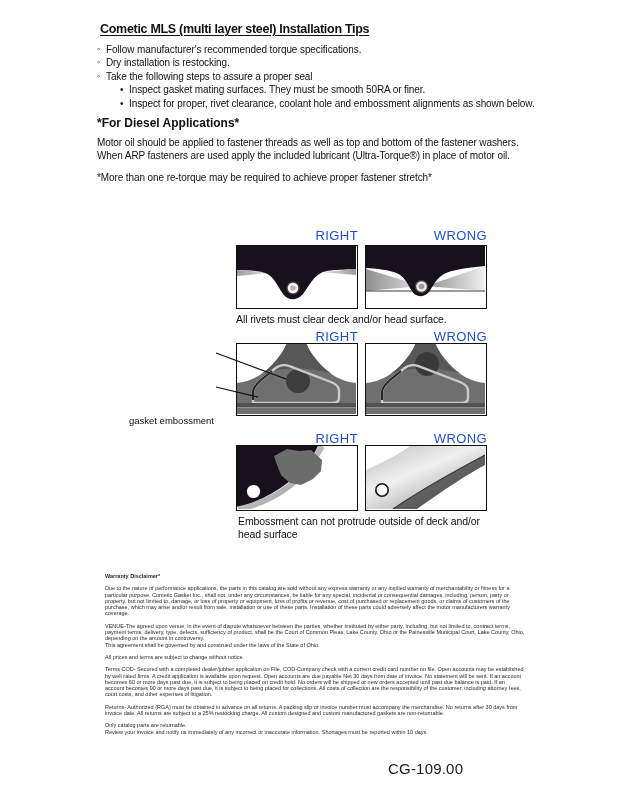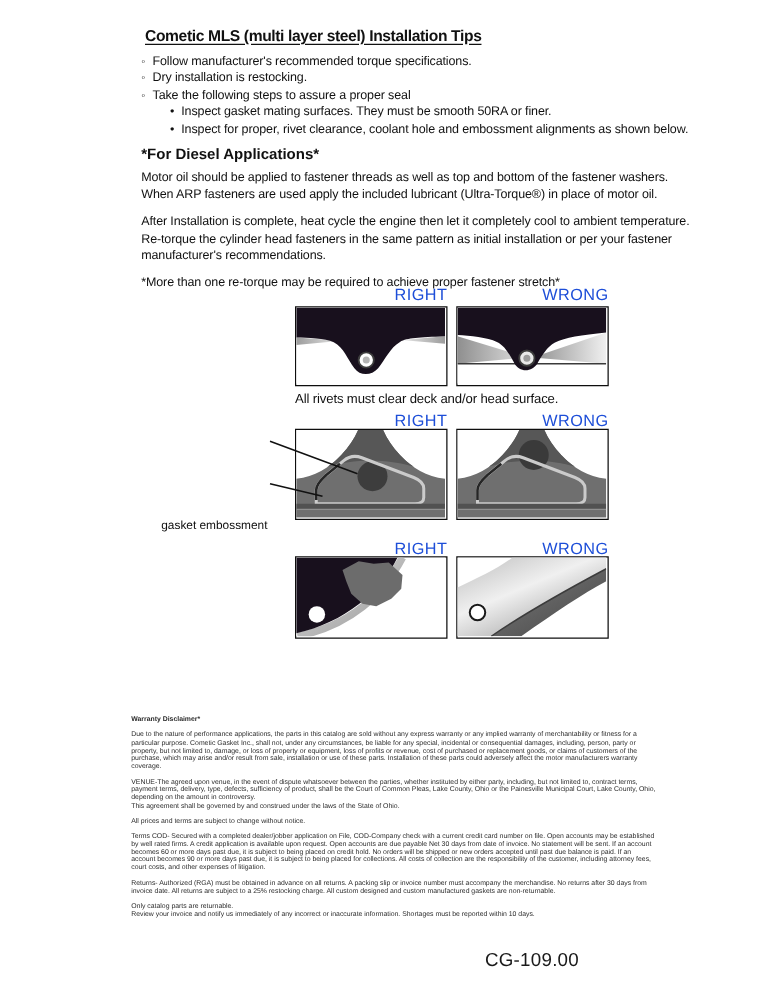--- a/index.html
+++ b/index.html
@@ -1,20 +1,20 @@
 <!DOCTYPE html>
 <html><head>
 <meta charset="utf-8">
 <style>
   * { margin:0; padding:0; box-sizing:border-box; }
   html,body { width:618px; height:800px; background:#ffffff; font-family:"Liberation Sans", sans-serif; color:#111; }
   .page { position:relative; width:618px; height:800px; background:#fff; overflow:hidden; }
 
   
-  .content { position:absolute; left:113px; top:22px; width:448px; }
+  .content { position:absolute; left:97px; top:22px; width:448px; }
   .doc-title { font-size:12.5px; font-weight:bold; letter-spacing:-0.3px; text-decoration:underline; text-underline-offset:2px; margin-left:3px; margin-bottom:7px; }
   .bullet-row { display:flex; font-size:10px; line-height:13.4px; letter-spacing:-0.1px; }
   .bullet-row .marker { width:9px; flex:0 0 9px; font-size:9px; text-align:left; }
   .sub { margin-left:23px; }
   .sub .marker { width:9px; flex:0 0 9px; font-size:10px; }
   .diesel-head { font-size:12px; font-weight:bold; margin-top:6px; margin-bottom:6px; }
   .para { font-size:10px; line-height:13.2px; letter-spacing:-0.1px; margin-bottom:9px; width:444px; }
 
   
   .figures { position:absolute; left:0; top:225px; width:618px; height:322px; }
@@ -57,21 +57,20 @@
       <span class="marker">•</span>
       <span>Inspect gasket mating surfaces.  They must be smooth 50RA or finer.</span>
     </div>
     <div class="bullet-row sub">
       <span class="marker">•</span>
       <span>Inspect for proper, rivet clearance, coolant hole and embossment alignments as shown below.</span>
     </div>
 
     <div class="diesel-head">*For Diesel Applications*</div>
     <div class="para">Motor oil should be applied to fastener threads as well as top and bottom of the fastener washers. When ARP fasteners are used apply the included lubricant (Ultra-Torque®) in place of motor oil.</div>
-    <div class="para">After Installation is complete, heat cycle the engine then let it completely cool to ambient temperature. Re-torque the cylinder head fasteners in the same pattern as initial installation or per your fastener manufacturer's recommendations.</div>
     <div class="para">*More than one re-torque may be required to achieve proper fastener stretch*</div>
   </div>
 
   <div class="figures">
 
     <div class="fig-label" style="left:236px; top:3px;">RIGHT</div>
     <div class="fig-label" style="left:365px; top:3px;">WRONG</div>
 
     <div class="fig-box" style="left:236px; top:20px; height:64px;">
       <svg width="119" height="61" viewBox="0 0 119 61">
@@ -191,20 +190,21 @@
           </linearGradient>
         </defs>
         <rect width="119" height="63" fill="#fff"></rect>
         <path d="M0,24 C17,16 32,9 44,0 L119,0 L119,9 C89,25 56,43 27,63 L0,63 Z" fill="url(#lb3)"></path>
         <path d="M119,9 C89,25 56,43 27,63 L51,63 C78,44 100,29 119,19 Z" fill="url(#db3)"></path>
         <path d="M119,9 C89,25 56,43 27,63" fill="none" stroke="#3c3c3c" stroke-width="1.2"></path>
         <circle cx="16" cy="44" r="6.2" fill="#ffffff" stroke="#1a1a1a" stroke-width="1.6"></circle>
       </svg>
     </div>
 
+    <div class="fig-caption" style="left:238px; top:290px; width:245px;">Embossment can not protrude outside of deck and/or head surface</div>
   </div>
 
   <div class="disclaimer">
     <div class="d-head">Warranty Disclaimer*</div>
     <p>Due to the nature of performance applications, the parts in this catalog are sold without any express warranty or any implied warranty of merchantability or fitness for a particular purpose.  Cometic Gasket Inc., shall not, under any circumstances, be liable for any special, incidental or consequential damages, including, person, party or property, but not limited to, damage, or loss of property or equipment, loss of profits or revenue, cost of purchased or replacement goods, or claims of customers of the purchase, which may arise and/or result from sale, installation or use of these parts.  Installation of these parts could adversely affect the motor manufacturers warranty coverage.</p>
     <p class="tight">VENUE-The agreed upon venue, in the event of dispute whatsoever between the parties, whether instituted by either party, including, but not limited to, contract terms, payment terms, delivery, type, defects, sufficiency of product, shall be the Court of Common Pleas, Lake County, Ohio or the Painesville Municipal Court, Lake County, Ohio, depending on the amount in controversy.</p>
     <p>This agreement shall be governed by and construed under the laws of the State of Ohio.</p>
     <p>All prices and terms are subject to change without notice.</p>
     <p>Terms COD- Secured with a completed dealer/jobber application on File, COD-Company check with a current credit card number on file.  Open accounts may be established by well rated firms.  A credit application is available upon request.  Open accounts are due payable Net 30 days from date of invoice.  No statement will be sent.  If an account becomes 60 or more days past due, it is subject to being placed on credit hold.  No orders will be shipped or new orders accepted until past due balance is paid.  If an account becomes 90 or more days past due, it is subject to being placed for collections.  All costs of collection are the responsibility of the customer, including attorney fees, court costs, and other expenses of litigation.</p>
     <p>Returns- Authorized (RGA) must be obtained in advance on all returns.  A packing slip or invoice number must accompany the merchandise.  No returns after 30 days from invoice date.  All returns are subject to a 25% restocking charge.  All custom designed and custom manufactured gaskets are non-returnable.</p>

